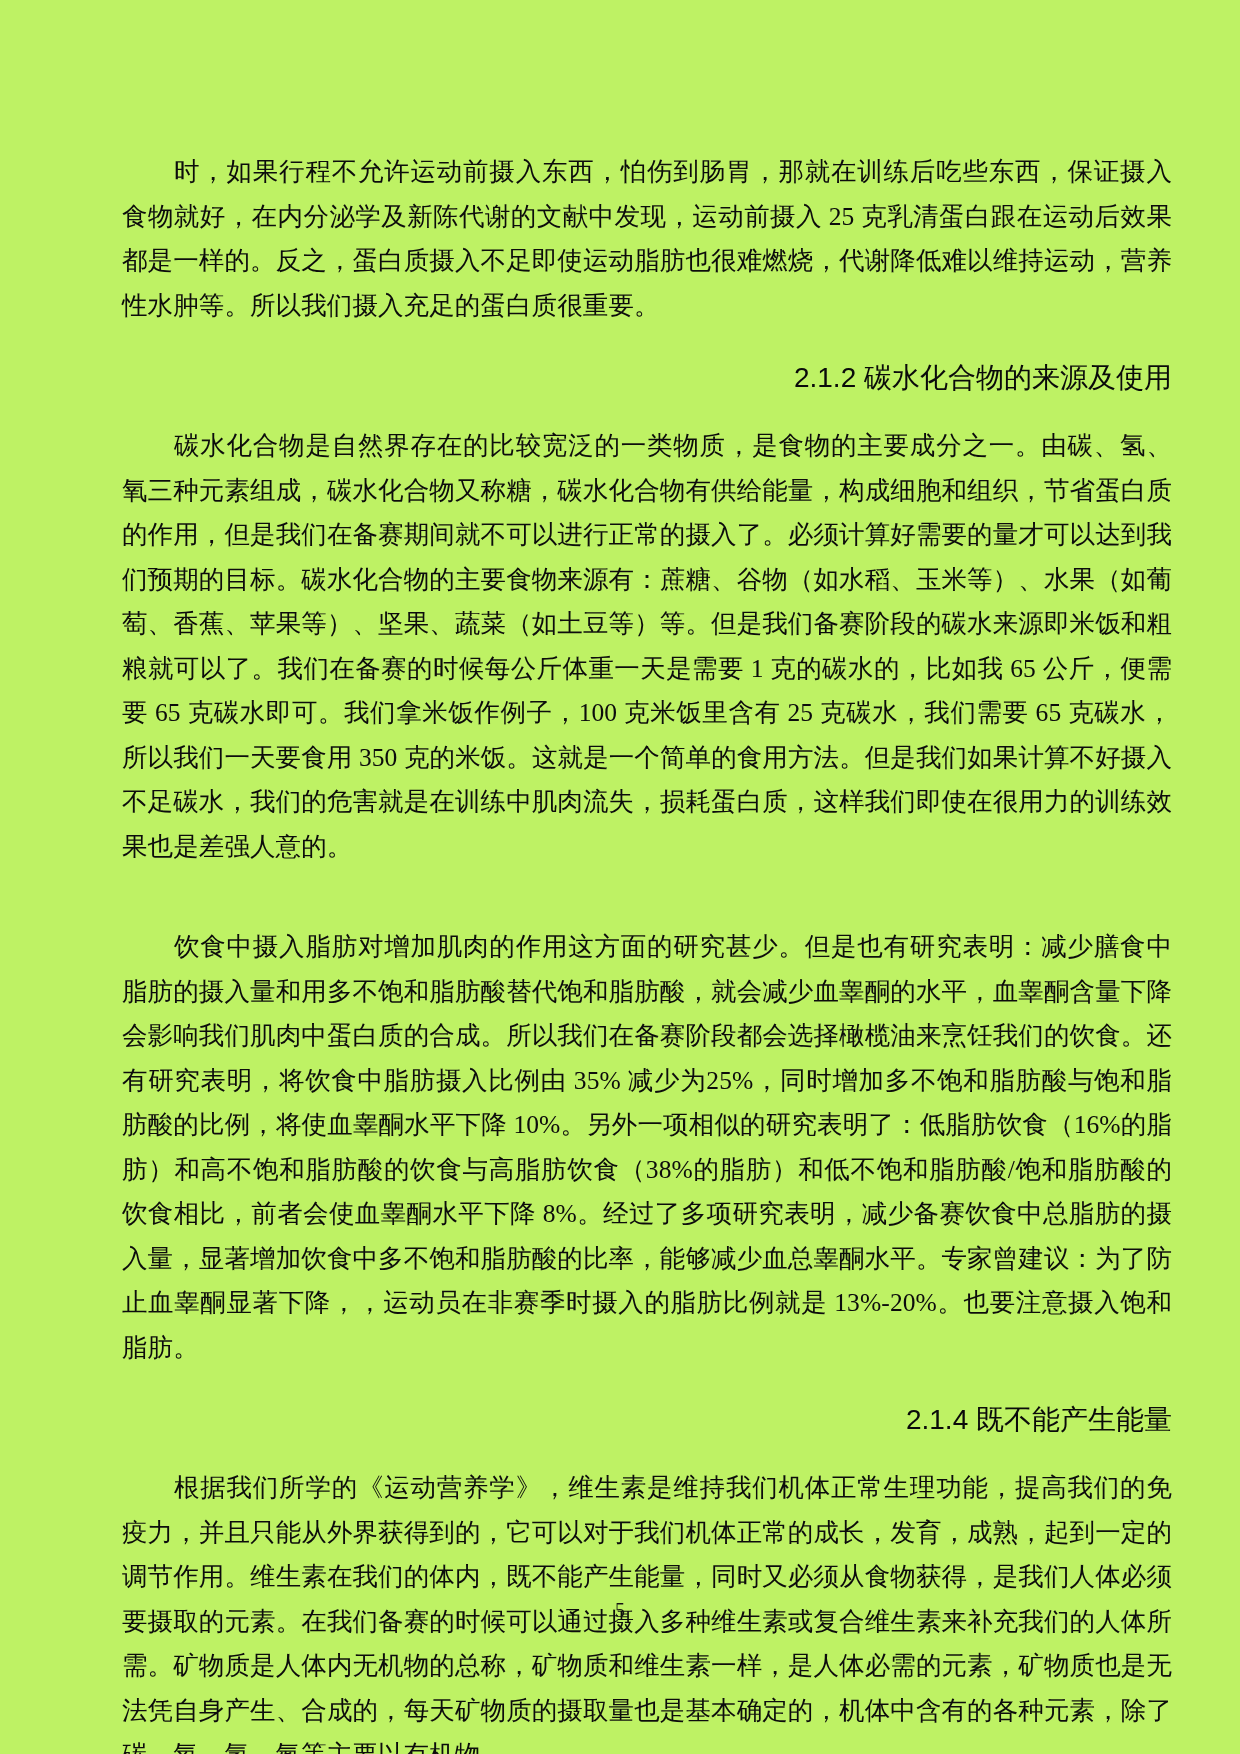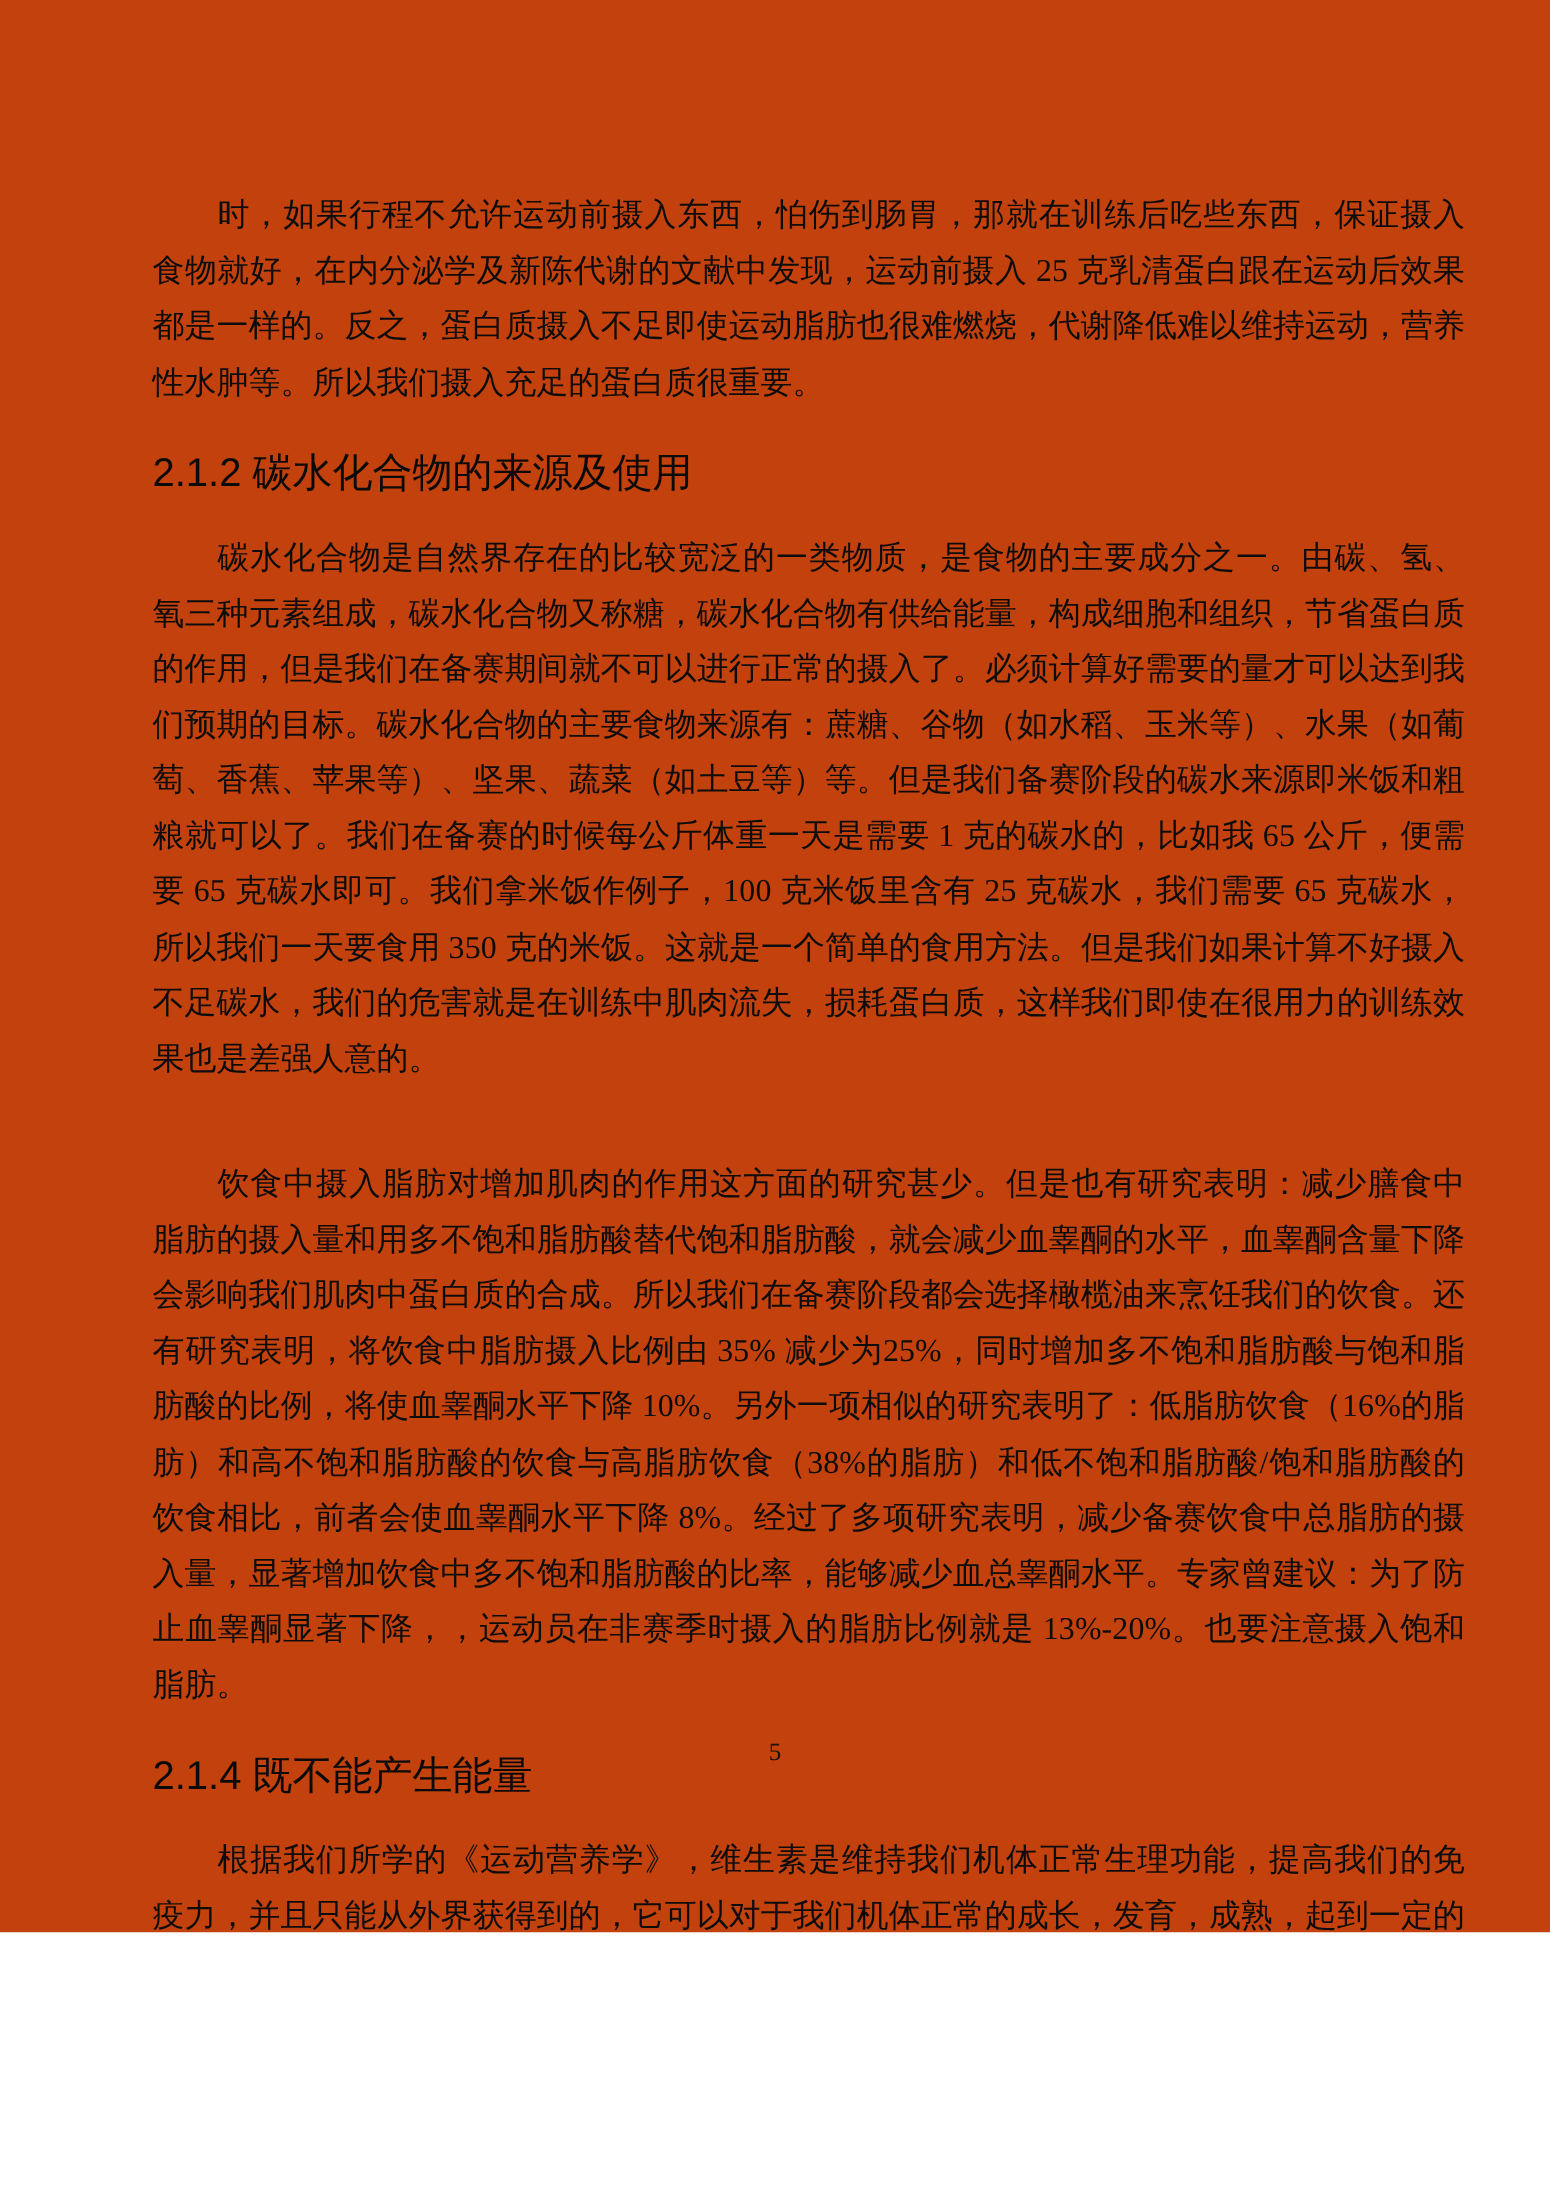--- a/index.html
+++ b/index.html
@@ -3,47 +3,47 @@
 <meta charset="utf-8">
 <style>
   html, body {
     margin: 0;
     padding: 0;
     background: #ffffff;
   }
   .page {
     position: relative;
     width: 1240px;
-    height: 1546px;
-    background: #c2410c;
+    height: 1754px;
+    background: #bef264;
     box-sizing: border-box;
     padding: 150px 68px 0 122px;
     overflow: hidden;
   }
   .body-text {
     font-family: "Liberation Serif", "DejaVu Serif", serif;
     font-size: 25.5px;
     line-height: 44.5px;
     color: #0c0c0c;
     text-align: justify;
     text-justify: inter-ideograph;
     margin: 0;
     letter-spacing: 0.1px;
   }
   .indent {
     text-indent: 52px;
   }
   .heading {
     font-family: "Liberation Sans", "DejaVu Sans", sans-serif;
-    font-size: 32px;
+    font-size: 28px;
     line-height: 40px;
     color: #0a0a0a;
     margin: 0;
     font-weight: 400;
-    text-align: left;
+    text-align: right;
   }
   .gap-before-heading { height: 30px; }
   .gap-after-heading  { height: 26px; }
   .page-number {
     position: absolute;
     left: 0;
     right: 0;
     bottom: 132px;
     text-align: center;
     font-family: "Liberation Serif", "DejaVu Serif", serif;

